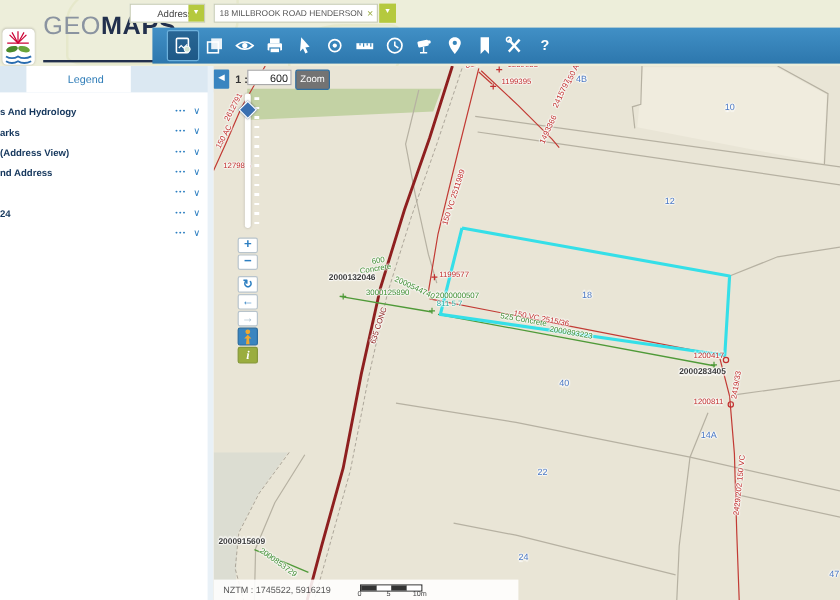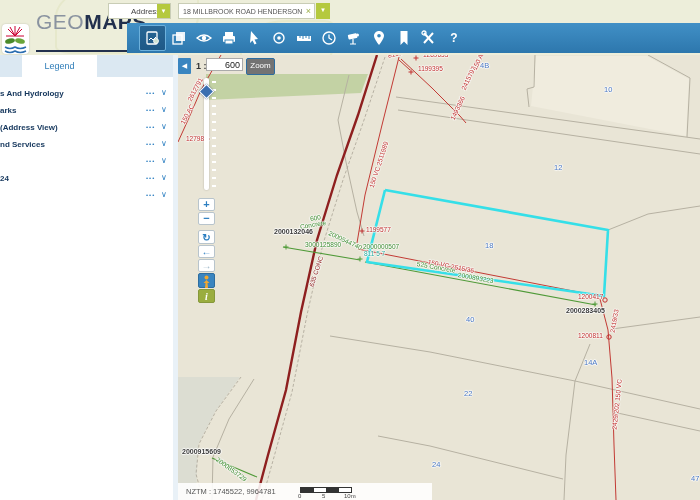--- a/index.html
+++ b/index.html
@@ -192,40 +192,40 @@
         <div class="tbtn">
           <svg width="16" height="16" viewBox="0 0 16 16">
             <text x="8" y="12" font-size="12" font-weight="bold" fill="#fff" text-anchor="middle" font-family="Liberation Sans,sans-serif">?</text>
           </svg>
         </div>
       </div>
   </div>
 
   <div id="sidebar">
     <div id="tabs">
-        <div class="tab active" style="left: 22px; width: 75px;">Legend</div>
+        <div class="tab active" style="left: 22px; width: 75px; padding-left: 12px;">Legend</div>
       </div>
     <div id="sidebar-items">
         <div class="sb-item" style="top: 31px;">
           <span class="lbl">s And Hydrology</span>
           <span class="dots">•••</span>
           <span class="chev">∨</span>
         </div>
         <div class="sb-item" style="top: 48px;">
           <span class="lbl">arks</span>
           <span class="dots">•••</span>
           <span class="chev">∨</span>
         </div>
         <div class="sb-item" style="top: 65px;">
           <span class="lbl">(Address View)</span>
           <span class="dots">•••</span>
           <span class="chev">∨</span>
         </div>
         <div class="sb-item" style="top: 82px;">
-          <span class="lbl">nd Services</span>
+          <span class="lbl">nd Address</span>
           <span class="dots">•••</span>
           <span class="chev">∨</span>
         </div>
         <div class="sb-item" style="top: 99px;">
           <span class="lbl"></span>
           <span class="dots">•••</span>
           <span class="chev">∨</span>
         </div>
         <div class="sb-item" style="top: 116px;">
           <span class="lbl">24</span>
@@ -279,21 +279,21 @@
         <path d="M283.5 247 h5 M286 244.5 v5" stroke="#4f9a38" stroke-width="1"></path>
         <path d="M357.5 259 h5 M360 256.5 v5" stroke="#4f9a38" stroke-width="1"></path>
         <path d="M592.5 304 h5 M595 301.5 v5" stroke="#4f9a38" stroke-width="1"></path>
       </svg>
     <div id="map-labels">
         <div class="lbl b" style="left: 302px; top: 6px;">4B</div>
         <div class="lbl b" style="left: 426px; top: 30px;">10</div>
         <div class="lbl b" style="left: 376px; top: 108px;">12</div>
         <div class="lbl b" style="left: 307px; top: 186px;">18</div>
         <div class="lbl b" style="left: 288px; top: 260px;">40</div>
-        <div class="lbl b" style="left: 286px; top: 334px;">22</div>
+        <div class="lbl b" style="left: 270px; top: 334px;">22</div>
         <div class="lbl b" style="left: 254px; top: 405px;">24</div>
         <div class="lbl b" style="left: 406px; top: 303px;">14A</div>
         <div class="lbl b" style="left: 513px; top: 419px;">47</div>
         <div class="lbl r" style="left: 245px; top: -4px;">1289633</div>
         <div class="lbl r" style="left: 240px; top: 10px;">1199395</div>
         <div class="lbl r" style="left: 210px; top: -3px; transform: rotate(-14deg);">8115/312</div>
         <div class="lbl r" style="left: 296px; top: 11px; transform: rotate(-65deg);">150 AC</div>
         <div class="lbl r" style="left: 285px; top: 31px; transform: rotate(-65deg);">2415797</div>
         <div class="lbl r" style="left: 274px; top: 61px; transform: rotate(-65deg);">1493366</div>
         <div class="lbl r" style="left: 11px; top: 42px; transform: rotate(-62deg);">2612791</div>
@@ -337,21 +337,21 @@
     <div class="mbtn" style="left:20px;top:204px;width:17px;height:13px;font-size:10px;line-height:12px;color:#9db6c8;">→</div>
     <div class="mbtn" id="streetview-btn" style="left:20px;top:218px;width:17px;height:15px;">
       <svg width="15" height="13" viewBox="0 0 15 13">
         <circle cx="7.5" cy="2.5" r="2" fill="#f0a830"></circle>
         <path d="M7.5 5 L4.5 8 L6.5 8 L6 13 L9 13 L8.5 8 L10.5 8 Z" fill="#f0a830"></path>
       </svg>
     </div>
     <div class="mbtn" id="info-btn" style="left:20px;top:234px;width:17px;height:14px;font-size:10px;line-height:13px;">i</div>
 
     <div id="statusbar">
-      <span id="coords">NZTM : 1745522, 9964781</span>
+      <span id="coords">NZTM : 1745522, 5916219</span>
       <div id="scalebar">
         <div style="background:#333"></div>
           <div style="background:#fff"></div>
         <div style="background:#333"></div>
           <div style="background:#fff"></div>
       </div>
       <span class="sb-lab" style="left:120px;">0</span>
       <span class="sb-lab" style="left:144px;">5</span>
       <span class="sb-lab" style="left:166px;">10m</span>
     </div>

